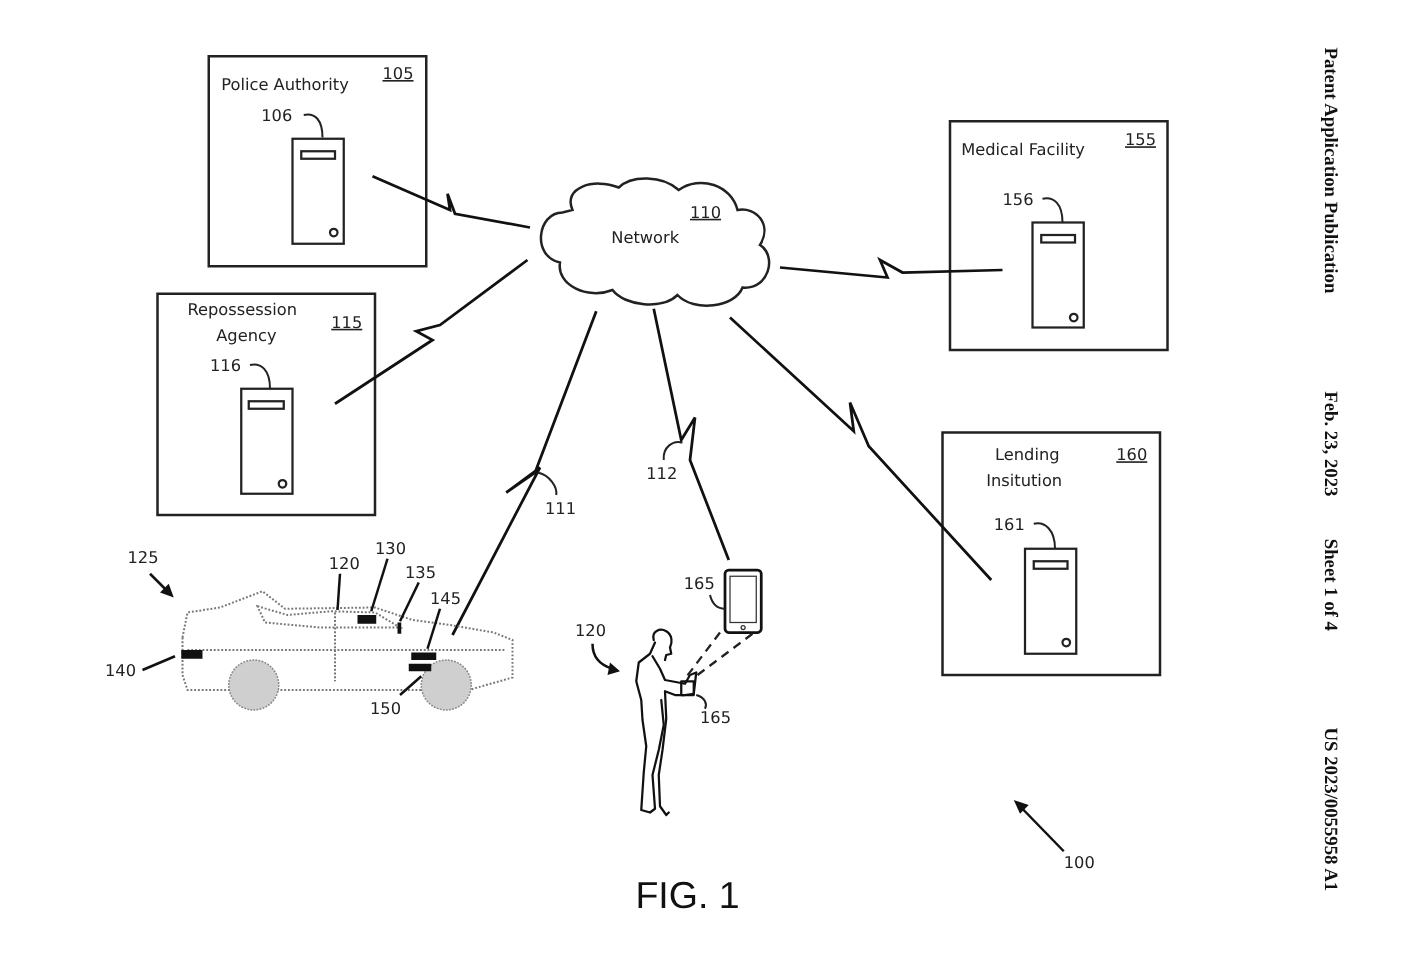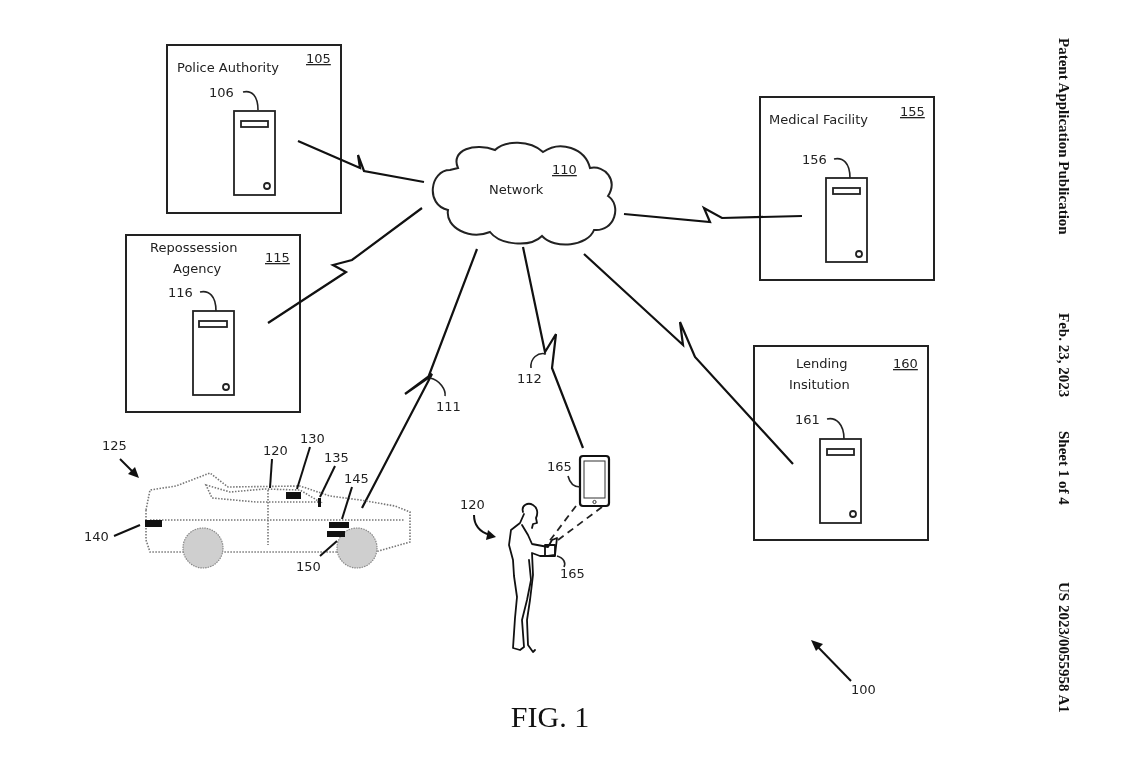--- a/index.html
+++ b/index.html
@@ -14,21 +14,21 @@
   .bolt { fill: none; stroke: #111; stroke-width: 2.2; stroke-linejoin: miter; }
   .cloud { fill: #fff; stroke: #222; stroke-width: 2; }
   .dotted { fill: none; stroke: #777; stroke-width: 1.6; stroke-dasharray: 1.5 1.5; }
   .wheel { fill: #cfcfcf; stroke: #888; stroke-width: 1.2; stroke-dasharray: 1.5 1; }
   .sensor { fill: #111; }
   .person { fill: none; stroke: #111; stroke-width: 1.8; stroke-linejoin: round; stroke-linecap: round; }
   .phone { fill: #fff; stroke: #111; stroke-width: 2.2; }
   .dash { fill: none; stroke: #222; stroke-width: 1.8; stroke-dasharray: 7 5; }
   .arrow { fill: none; stroke: #111; stroke-width: 2; }
   .arrowhead { fill: #111; }
-  #fig-caption { position: absolute; left: 0; width: 1100px; top: 700px; text-align: center; font-family: Liberation Serif, serif; font-size: 30px; color: #111; }
+  #fig-caption { position: absolute; left: 0; width: 1100px; top: 700px; text-align: center; font-family: Liberation Sans, sans-serif; font-size: 30px; color: #111; }
   .side-txt { position: absolute; left: 1072px; font-family: "Liberation Serif", serif; font-weight: bold; font-size: 15px; color: #111; transform-origin: left top; transform: rotate(90deg); white-space: pre; }
 </style>
 </head>
 <body>
 
 <svg id="stage" width="1134" height="772" viewBox="0 0 1134 772" xmlns="http://www.w3.org/2000/svg">
 
   <g>
     <rect class="box" x="167" y="45" width="174" height="168"></rect>
     <text class="lbl" x="177" y="72">Police Authority</text>

